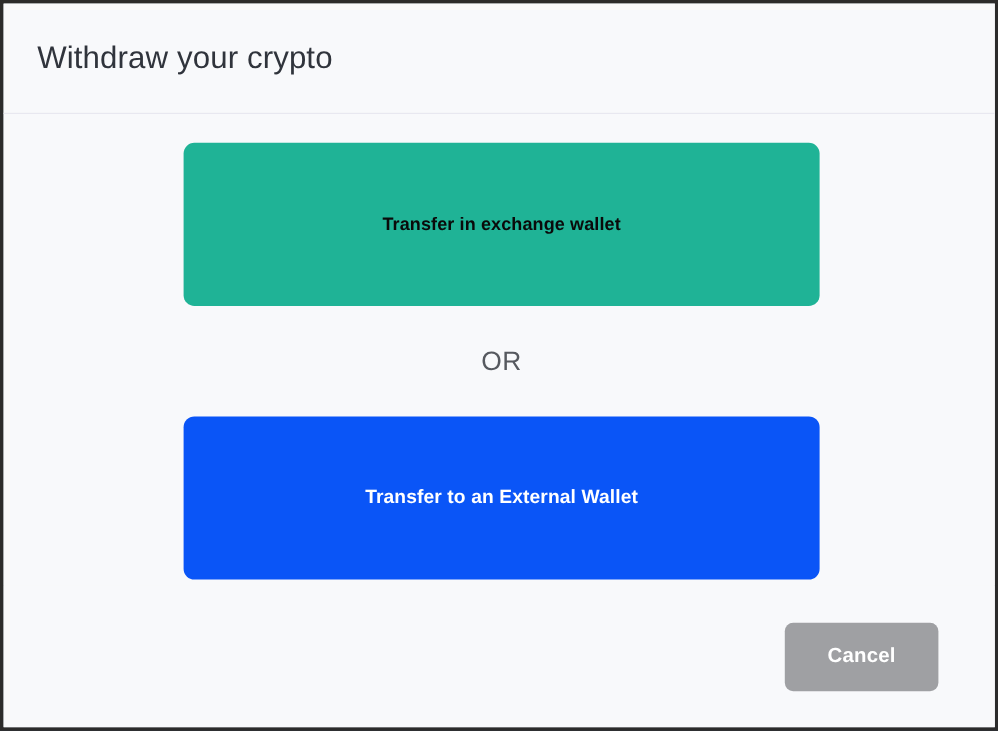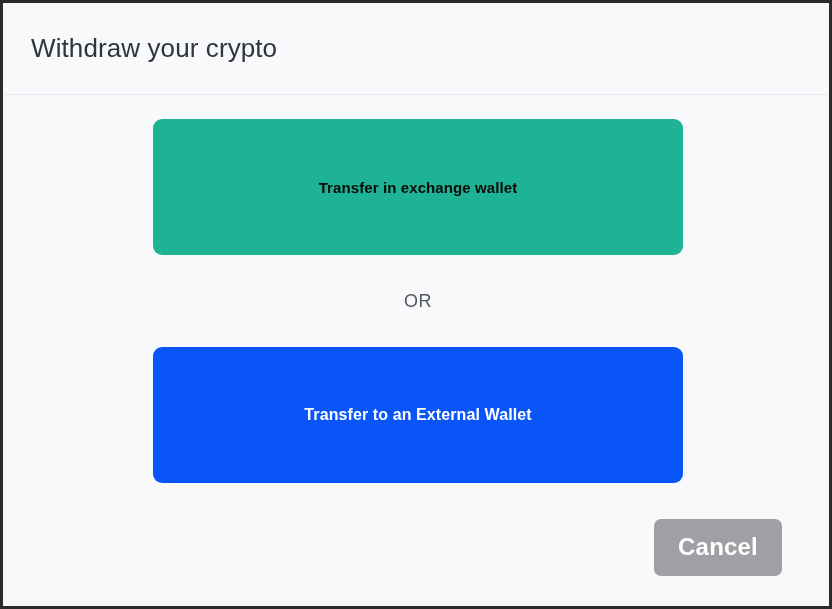--- a/index.html
+++ b/index.html
@@ -92,21 +92,21 @@
     font-size: 16px;
     font-weight: 700;
     letter-spacing: 0.1px;
   }
 
   .or-separator {
     height: 92px;
     display: flex;
     align-items: center;
     justify-content: center;
-    font-size: 18px;
+    font-size: 22px;
     font-weight: 400;
     color: #56595f;
     letter-spacing: 0.4px;
     user-select: none;
   }
 
   
   .modal-footer {
     flex: 0 0 auto;
     height: 118px;
@@ -118,21 +118,21 @@
   }
 
   .cancel-button {
     width: 128px;
     height: 57px;
     border: none;
     border-radius: 7px;
     background: #9fa0a3;
     color: #ffffff;
     font-family: "Liberation Sans", sans-serif;
-    font-size: 24px;
+    font-size: 17px;
     font-weight: 700;
     letter-spacing: 0.2px;
     cursor: pointer;
     display: flex;
     align-items: center;
     justify-content: center;
     outline: none;
   }
 </style>
 </head>

